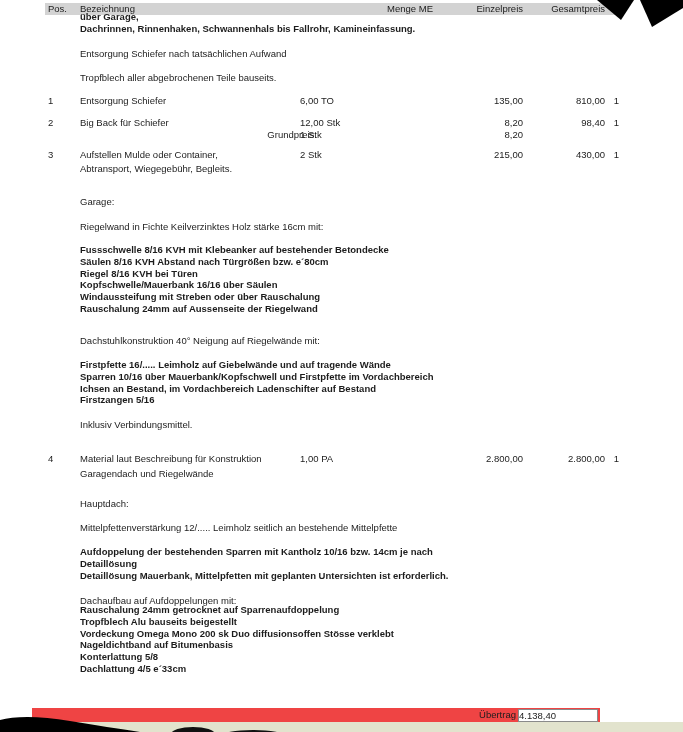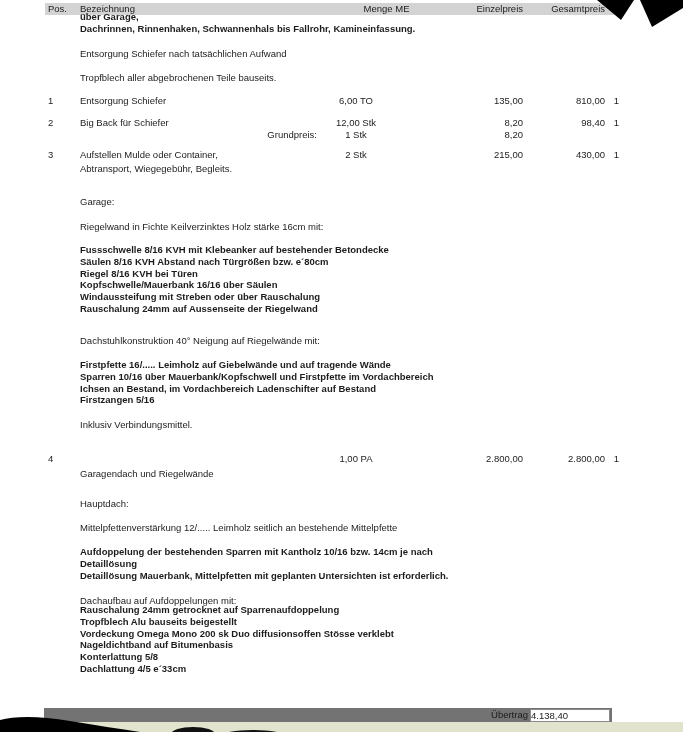--- a/index.html
+++ b/index.html
@@ -8,38 +8,38 @@
     background:#ffffff;color:#1c1c1c;
     font-family:"Liberation Sans", sans-serif;
     font-size:9.5px;line-height:11.8px;
   }
   .abs{position:absolute;}
   
   .hdrbar{left:45px;top:3px;width:577px;height:12px;background:#d3d3d3;}
   .hdrbar span{position:absolute;top:0;line-height:12px;}
   .h-pos{left:3px;}
   .h-bez{left:35px;}
-  .h-menge{left:295px;width:93px;text-align:center;}
+  .h-menge{left:295px;width:93px;text-align:right;}
   .h-ep{left:385px;width:93px;text-align:right;}
   .h-gp{left:467px;width:93px;text-align:right;}
   
   .row{left:0;width:683px;height:12px;}
   .row span{position:absolute;top:0;line-height:12px;white-space:nowrap;}
   .c-pos{left:48px;}
   .c-desc{left:80px;}
   .c-gplabel{left:217px;width:100px;text-align:right;}
-  .c-menge{left:300px;width:112px;text-align:center;}
+  .c-menge{left:300px;width:112px;text-align:left;}
   .c-ep{left:433px;width:90px;text-align:right;}
   .c-gp{left:515px;width:90px;text-align:right;}
   .c-flag{left:600px;width:19px;text-align:right;}
   
   .txt{left:80px;white-space:nowrap;}
   .multi{left:80px;white-space:pre-line;font-weight:bold;}
   
-  .footbar{left:44px;top:708px;width:568px;height:14px;background:#737373;}
+  .footbar{left:32px;top:708px;width:568px;height:14px;background:#ef4444;}
   .footbar .lbl{position:absolute;left:384px;top:1px;width:100px;text-align:right;line-height:12px;}
   .valbox{
     position:absolute;left:486px;top:1px;width:76px;height:11px;
     background:#ffffff;border:1px solid #8a8a8a;
     text-align:left;line-height:11px;padding-right:2px;
   }
   .strip{left:0;top:722px;width:683px;height:10px;background:#e2e3cd;}
   svg{display:block;}
 </style>
 </head>
@@ -104,20 +104,21 @@
 
 <div class="abs txt" style="top:335px">Dachstuhlkonstruktion 40° Neigung auf Riegelwände mit:</div>
 <div class="abs multi" style="top:359px">Firstpfette 16/..... Leimholz auf Giebelwände und auf tragende Wände
 Sparren 10/16 über Mauerbank/Kopfschwell und Firstpfette im Vordachbereich
 Ichsen an Bestand, im Vordachbereich Ladenschifter auf Bestand
 Firstzangen 5/16</div>
 <div class="abs txt" style="top:419px">Inklusiv Verbindungsmittel.</div>
 
 <div class="abs row" style="top:453px">
   <span class="c-pos">4</span>
+  <span class="c-desc">Material laut Beschreibung für Konstruktion</span>
   <span class="c-menge">1,00 PA</span>
   <span class="c-ep">2.800,00</span>
   <span class="c-gp">2.800,00</span>
   <span class="c-flag">1</span>
 </div>
 <div class="abs row" style="top:468px">
   <span class="c-desc">Garagendach und Riegelwände</span>
 </div>
 
 <div class="abs txt" style="top:498px">Hauptdach:</div>

